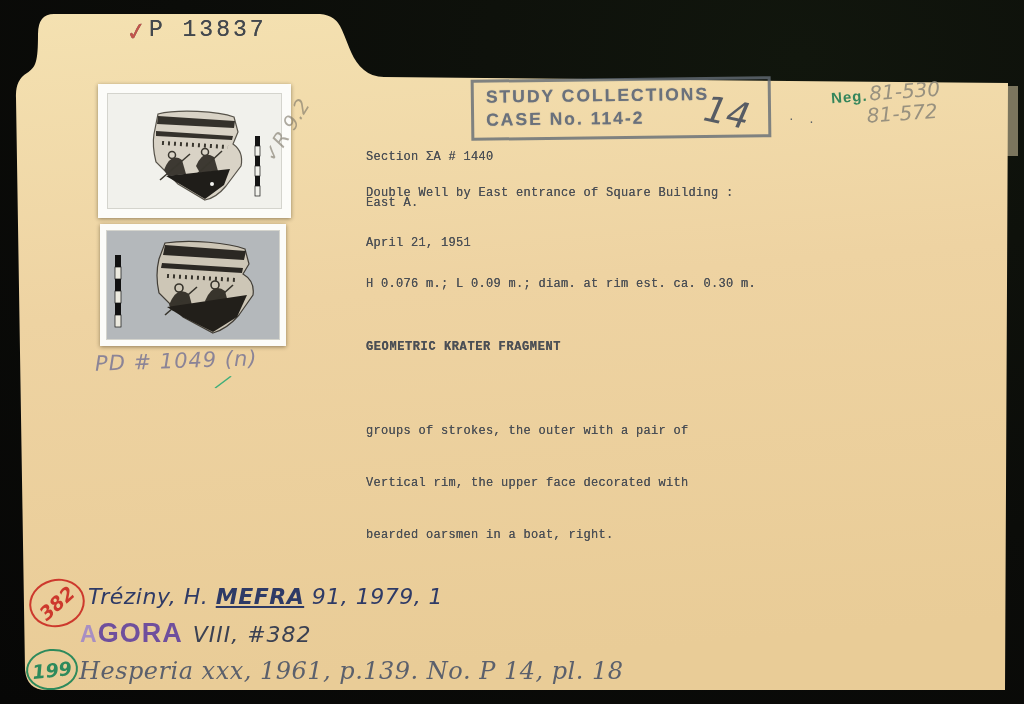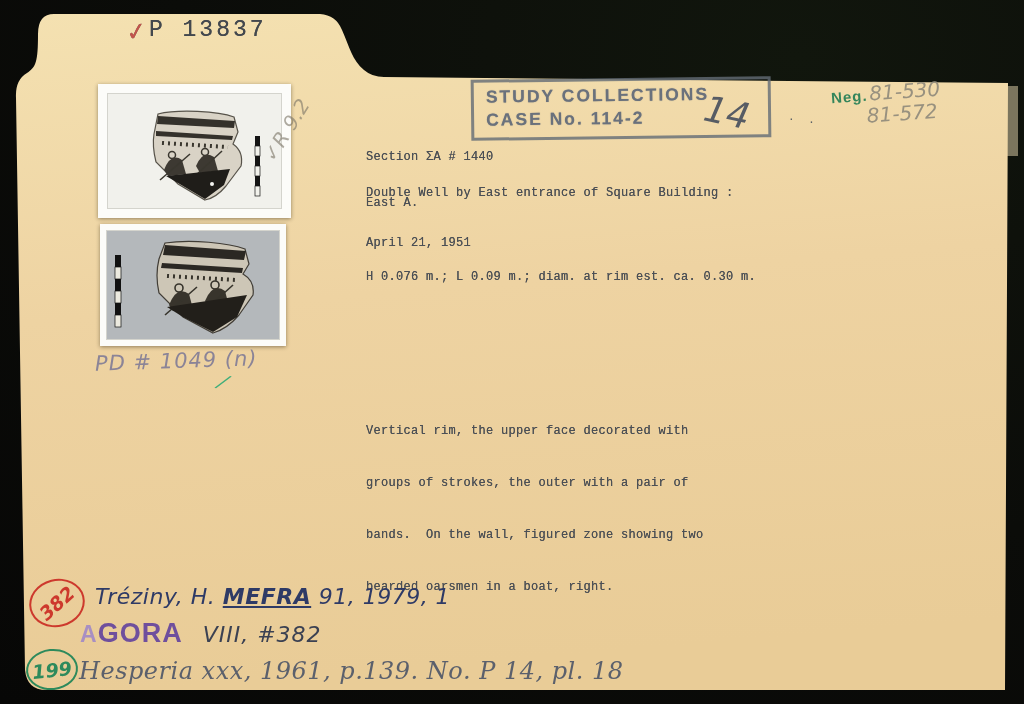--- a/index.html
+++ b/index.html
@@ -67,27 +67,27 @@
 
   
   .circle{border-radius:50%;display:flex;align-items:center;justify-content:center;
     font-family:"DejaVu Sans",sans-serif;font-style:italic;font-weight:bold;}
   .circle-red{left:29px;top:579px;width:52px;height:44px;border:2.5px solid #cd392d;color:#cd392d;
     font-size:19px;transform:rotate(-14deg);}
   .circle-red span{display:inline-block;transform:rotate(-28deg);}
   .circle-green{left:26px;top:649px;width:48px;height:37px;border:2.5px solid #2d8a5c;color:#2d8a5c;
     font-size:19px;transform:rotate(-6deg);}
 
-  .cite1{left:95px;top:584px;font-family:"DejaVu Sans",sans-serif;font-style:italic;font-size:22px;
+  .cite1{left:88px;top:584px;font-family:"DejaVu Sans",sans-serif;font-style:italic;font-size:22px;
     color:#2e3a66;letter-spacing:0.5px;white-space:nowrap;text-align:right;}
   .cite1 .journal{text-decoration:underline;font-weight:bold;}
   .agora-line{left:80px;top:618px;white-space:nowrap;}
   .agora-a{color:#a88fc2;font-weight:bold;font-size:23px;letter-spacing:1px;}
   .agora-rest{color:#6f4f9d;font-weight:bold;font-size:27px;letter-spacing:1px;}
-  .agora-ref{font-family:"DejaVu Sans",sans-serif;font-style:italic;font-size:22px;color:#3b4152;margin-left:20px;letter-spacing:1px;}
+  .agora-ref{font-family:"DejaVu Sans",sans-serif;font-style:italic;font-size:22px;color:#3b4152;margin-left:10px;letter-spacing:1px;}
   .cite3{left:79px;top:657px;font-family:"DejaVu Serif","Liberation Serif",serif;font-style:italic;
     font-size:24px;color:#5b606c;letter-spacing:0.5px;white-space:nowrap;}
 
   .dot-marks{left:789px;top:110px;color:#5c6166;font-size:14px;letter-spacing:6px;}
 </style>
 </head>
 <body>
 
 <div id="screen">
 
@@ -175,25 +175,25 @@
     <div class="n1">81-530</div>
     <div class="n2">81-572</div>
   </div>
 
   <div class="abs pencil-diag">✓R 9.2</div>
 
   <div class="typed" style="top:150px">Section ΣA # 1440</div>
   <div class="typed" style="top:186px">Double Well by East entrance of Square Building :</div>
   <div class="typed" style="top:196px">East A.</div>
   <div class="typed" style="top:236px">April 21, 1951</div>
-  <div class="typed" style="top:270px">H 0.076 m.; L 0.09 m.; diam. at rim est. ca. 0.30 m.</div>
+  <div class="typed" style="top:277px">H 0.076 m.; L 0.09 m.; diam. at rim est. ca. 0.30 m.</div>
+  <div class="typed bold" style="top:340px">GEOMETRIC KRATER FRAGMENT</div>
   <div class="typed" style="top:391px">
+    <div class="desc-line">groups of strokes, the outer with a pair of</div>
     <div class="desc-line">Vertical rim, the upper face decorated with</div>
-    <div class="desc-line">groups of strokes, the outer with a pair of</div>
-    <div class="desc-line">bands.  On the wall, figured zone showing two</div>
     <div class="desc-line">bearded oarsmen in a boat, right.</div>
   </div>
 
   <div class="abs pd-note">PD # 1049 (n)</div>
   <div class="abs green-tick">∕</div>
 
   <div class="abs circle circle-red">
     <span>382</span>
   </div>
   <div class="abs cite1">

